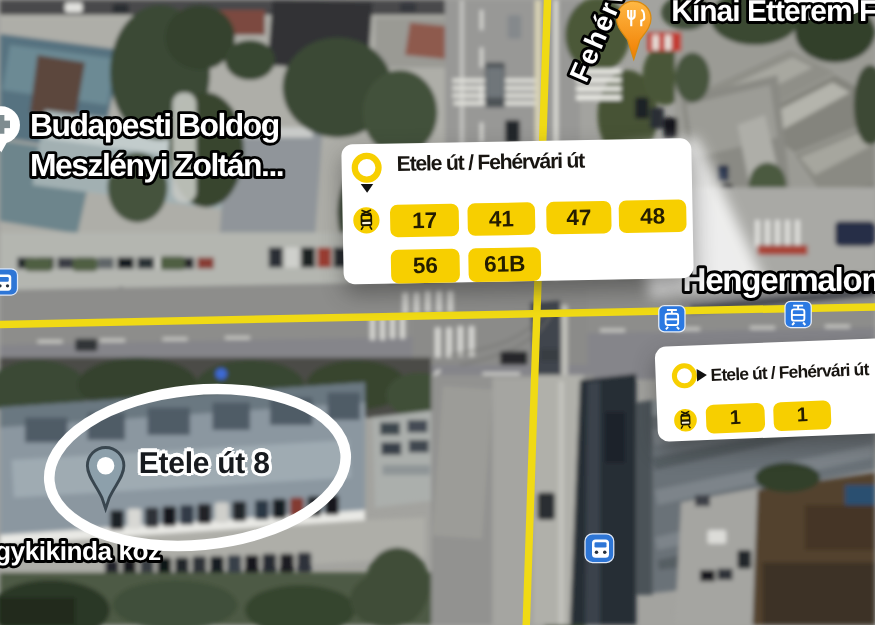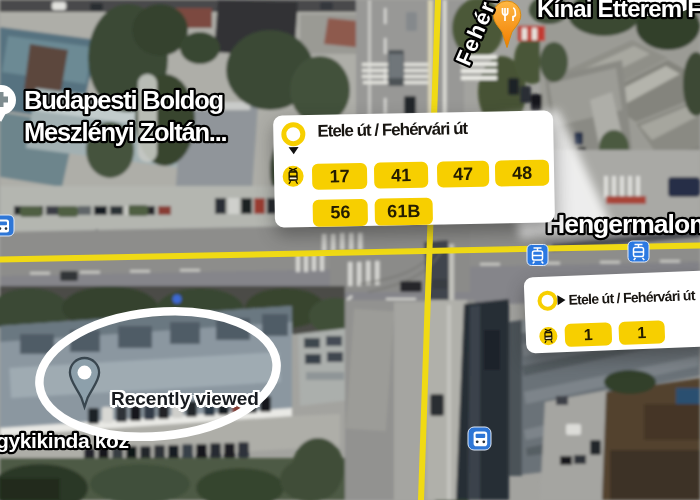--- a/index.html
+++ b/index.html
@@ -449,22 +449,22 @@
 </g>
 
 <ellipse cx="158" cy="374" rx="119" ry="62" transform="rotate(-5.5 158 374)" fill="none" stroke="#ffffff" stroke-width="8.5" stroke-linecap="round"></ellipse>
 
 <g>
 <path d="M84.5,358 a14.6,14.6 0 0 1 14.6,14.6 c0,8.5 -7,15.5 -11.6,25.5 l-3,8.9 -3,-8.9 c-4.6,-10 -11.6,-17 -11.6,-25.5 a14.6,14.6 0 0 1 14.6,-14.6 z" fill="#8da0ab" stroke="#39464f" stroke-width="2.3"></path>
 <circle cx="84.5" cy="372.6" r="7" fill="#ffffff"></circle>
 </g>
 </svg>
 
-
-<div class="halo-dark" style="left:111px;top:388px;font-size:19px">Recently viewed</div>
+<div class="halo-dark" style="left:111px;top:357px;font-size:24px;letter-spacing:-0.2px">Etele út 8</div>
+
 
 <div class="callout" style="left:274px;top:113px;width:280px;height:112px;transform:rotate(-1.05deg)">
 
   <span class="ring" style="left:7.5px;top:6.5px;width:24.5px;height:24.5px;border-width:5.8px"></span>
 
   <span style="position:absolute;left:14.5px;top:32px;width:0;height:0;border-left:5.5px solid transparent;border-right:5.5px solid transparent;border-top:7px solid #111"></span>
 
   <div style="position:absolute;left:44px;top:6.5px;font-size:17px;font-weight:bold;letter-spacing:-1px;color:#181511;white-space:nowrap">Etele út / Fehérvári út</div>
 
   <svg style="position:absolute;left:8px;top:50px" width="22" height="22" viewBox="0 0 22 22">

